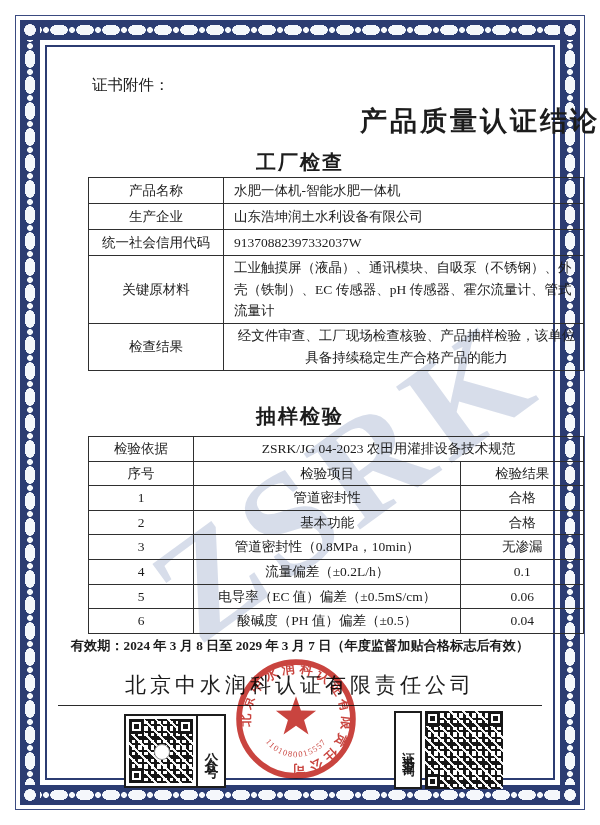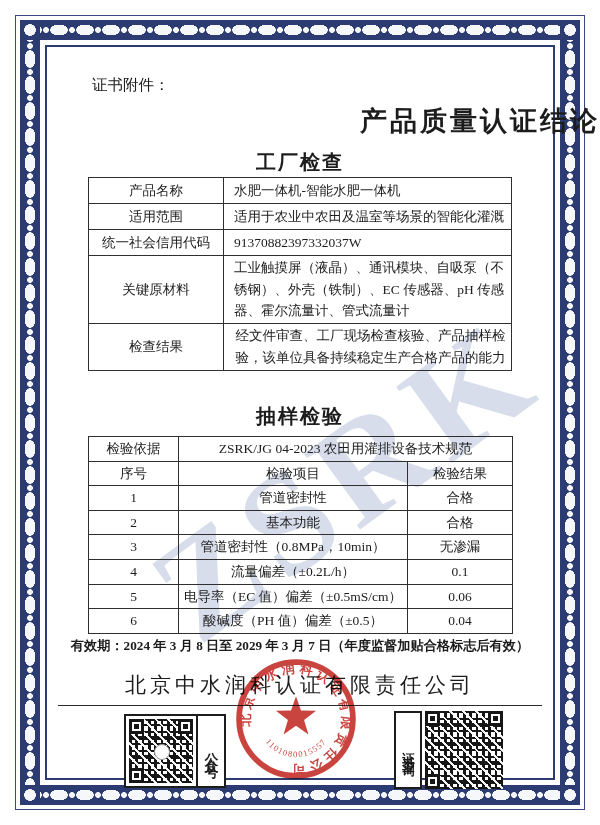--- a/index.html
+++ b/index.html
@@ -37,21 +37,21 @@
     font-size:27px;font-weight:bold;letter-spacing:3px;z-index:1;}
   .section-h{position:absolute;left:0;width:100%;text-align:center;
     font-size:20px;font-weight:600;letter-spacing:2px;z-index:1;}
   .sec1{top:149px;} .sec2{top:403px;}
   .validity{position:absolute;left:0;top:637px;width:100%;text-align:center;
     font-size:13.2px;font-weight:bold;z-index:1;}
   .company{position:absolute;left:0;top:671px;width:100%;text-align:center;
     font-size:21px;letter-spacing:4px;z-index:1;}
   .rule{position:absolute;left:58px;top:705px;width:484px;border-top:1.5px solid #2b2b2b;z-index:1;}
   
-  table{position:absolute;left:88px;width:424px;border-collapse:collapse;z-index:1;
+  table{position:absolute;left:88px;width:496px;border-collapse:collapse;z-index:1;
     font-size:13.5px;table-layout:fixed;}
   .t1{top:177px;} .t2{top:436px;}
   td,th{border:1.5px solid #2f2f2f;padding:1px 4px;line-height:1.6;font-weight:normal;}
   .t1 tr:nth-child(-n+4) td{height:23px;}
   .t1 tr:nth-child(5) td{height:44px;text-align:center;}
   .t1 tr:nth-child(6) td{height:46px;}
   .t2 td,.t2 th{height:21px;text-align:center;}
   .lbl{text-align:center;}
   .val{text-align:left;padding-left:10px;}
   
@@ -103,22 +103,22 @@
   <colgroup>
       <col style="width:135px">
       <col>
     </colgroup>
   <tbody>
       <tr>
     <td class="lbl">产品名称</td>
     <td class="val">水肥一体机-智能水肥一体机</td>
   </tr>
   <tr>
-    <td class="lbl">适用范围</td>
-    <td class="val">适用于农业中农田及温室等场景的智能化灌溉</td>
+    <td class="lbl">生产企业</td>
+    <td class="val">山东浩坤润土水利设备有限公司</td>
   </tr>
   <tr>
     <td class="lbl">统一社会信用代码</td>
     <td class="val">91370882397332037W</td>
   </tr>
   <tr>
     <td class="lbl">关键原材料</td>
     <td class="val">工业触摸屏（液晶）、通讯模块、自吸泵（不锈钢）、外壳（铁制）、EC 传感器、pH 传感器、霍尔流量计、管式流量计</td>
   </tr>
   <tr>

